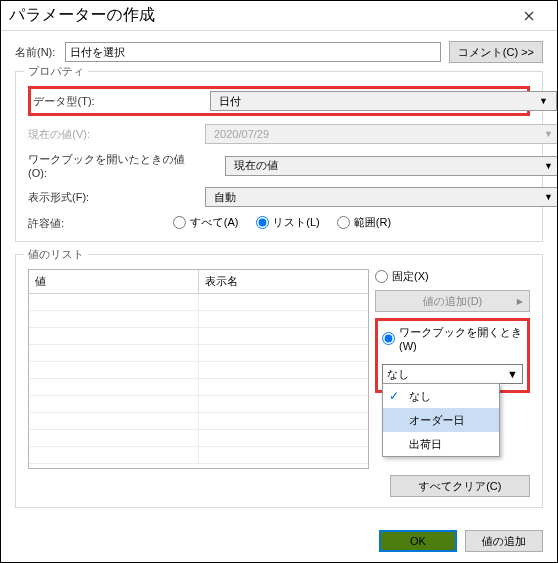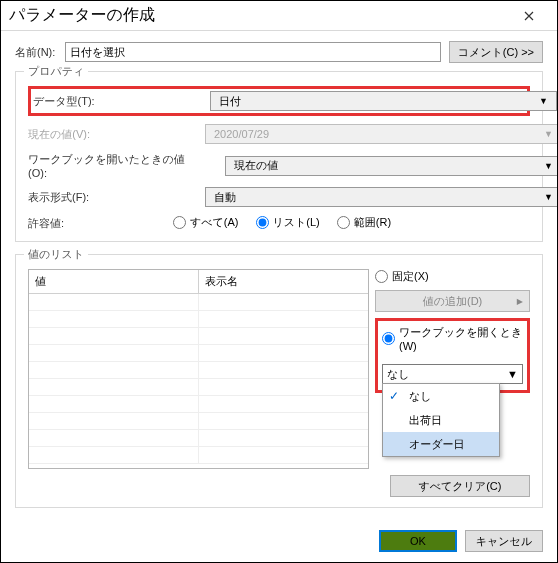--- a/index.html
+++ b/index.html
@@ -197,33 +197,33 @@
           <div class="dd">
             <div class="box">
               <span>なし</span>
               <span class="arrow">▼</span>
             </div>
             <div class="menu">
               <div class="item">
                 <span class="chk">✓</span>
                 <span>なし</span>
               </div>
+              <div class="item sel">
+                <span>オーダー日</span>
+              </div>
               <div class="item">
                 <span>出荷日</span>
               </div>
-              <div class="item sel">
-                <span>オーダー日</span>
-              </div>
             </div>
           </div>
         </div>
       </div>
     </div>
     <div class="clear-btn-wrap">
       <button class="btn" style="width:140px;">すべてクリア(C)</button>
     </div>
   </div>
 </div>
 
 <div class="footer">
   <button class="btn primary">OK</button>
-  <button class="btn">キャンセル</button>
+  <button class="btn">値の追加</button>
 </div>
 
 </body></html>

